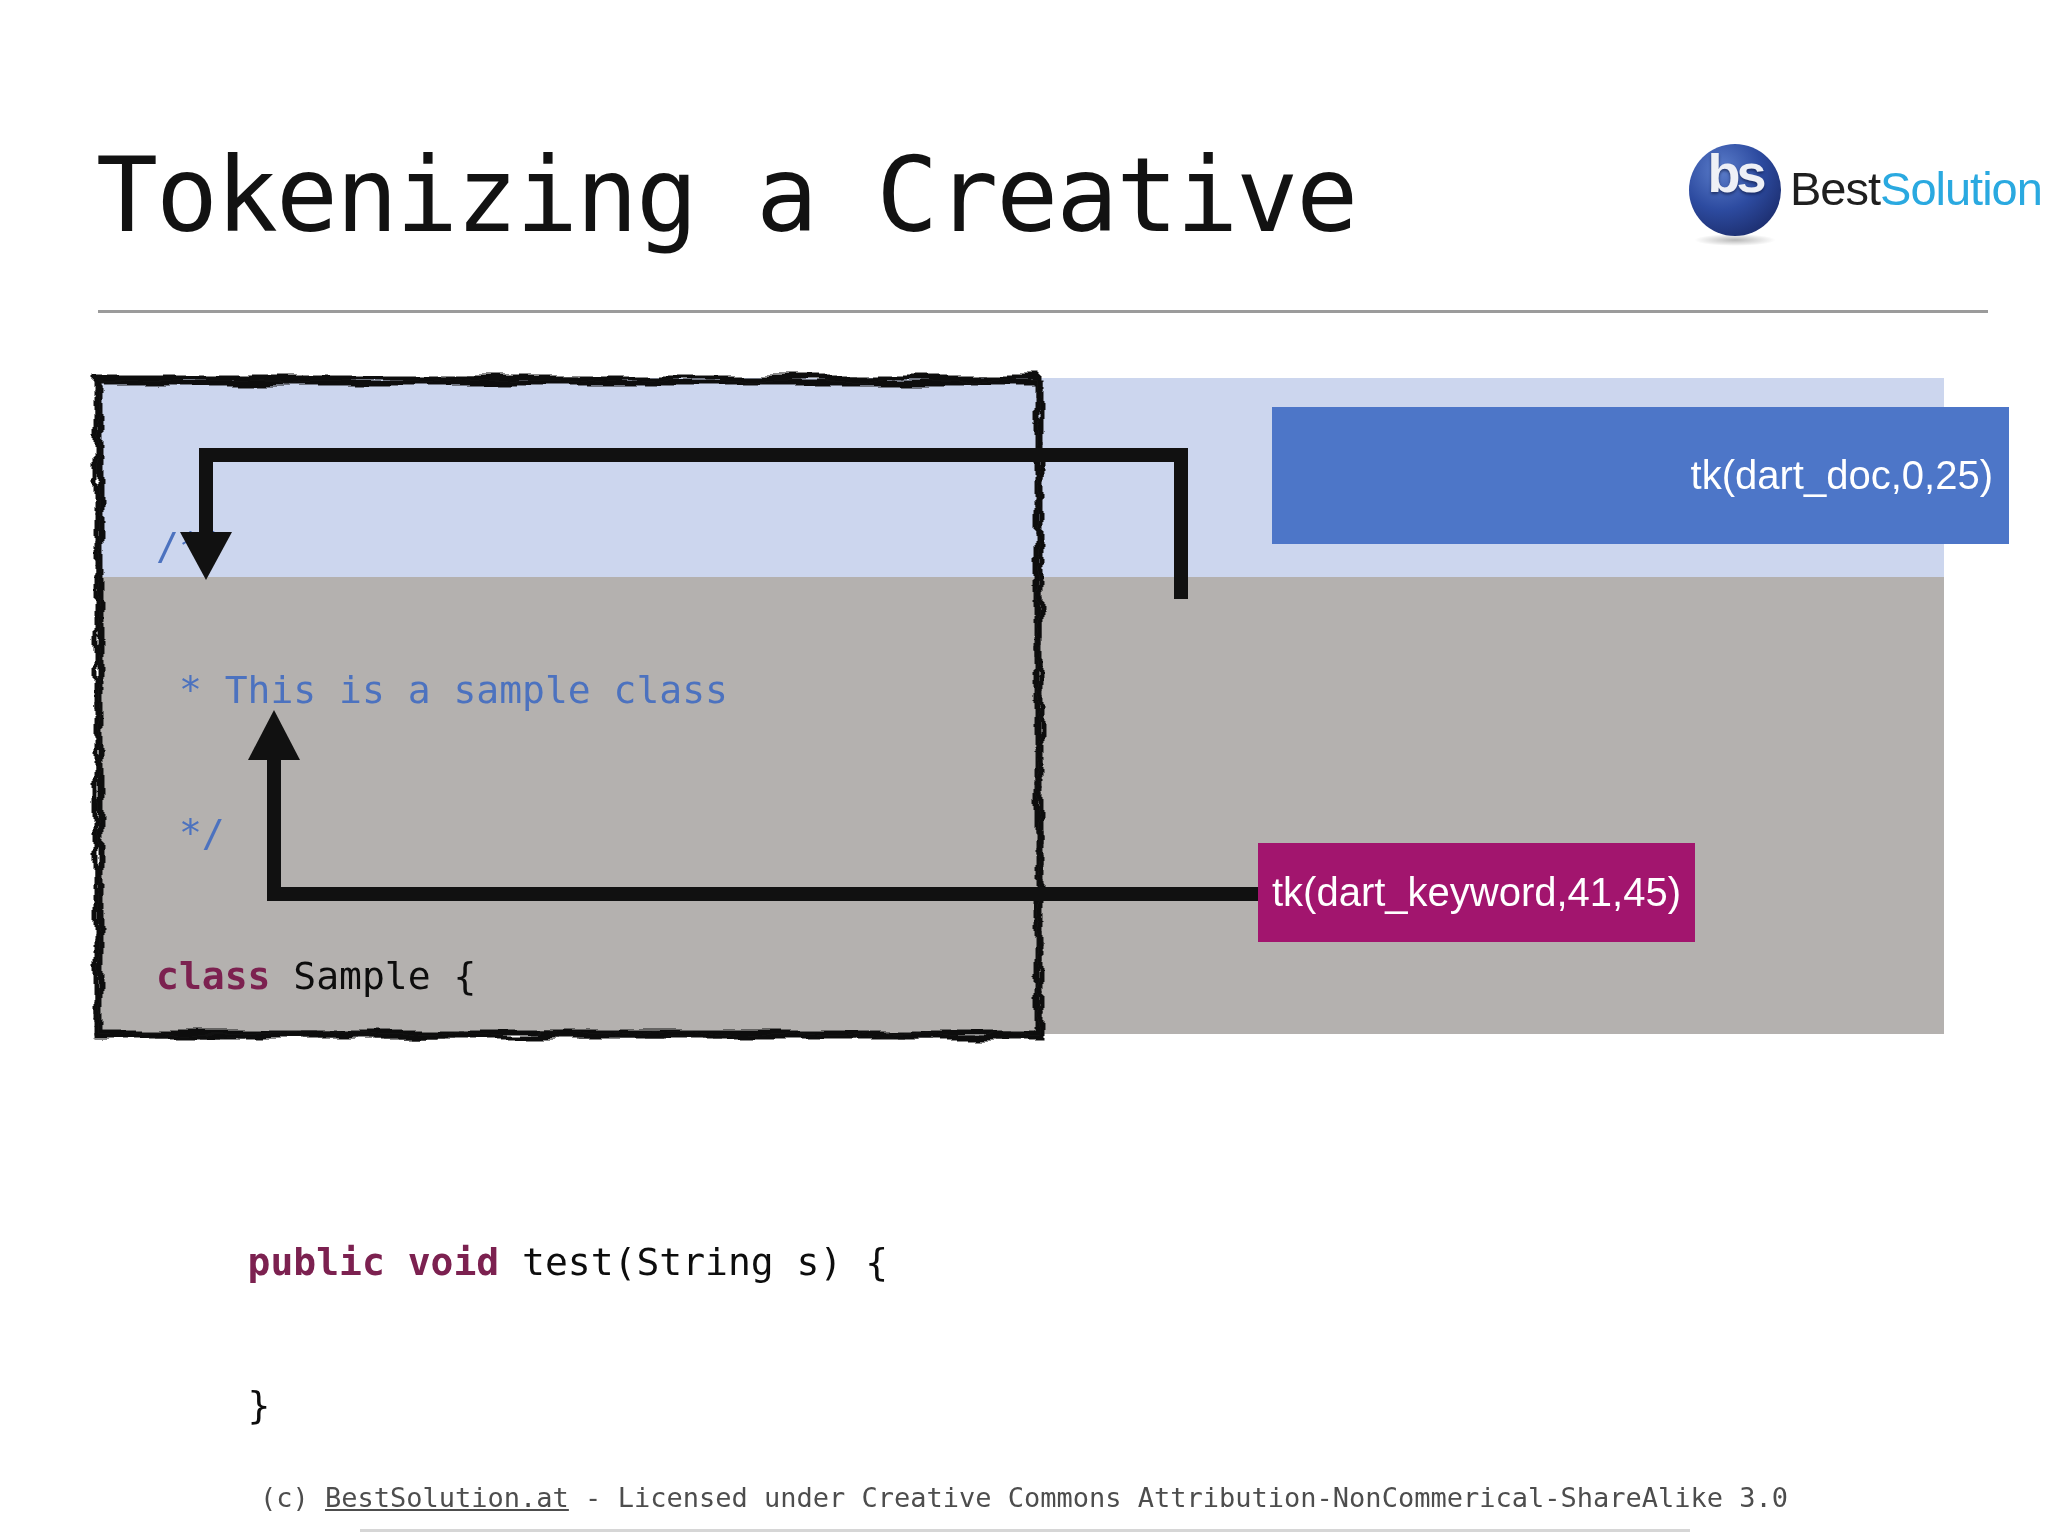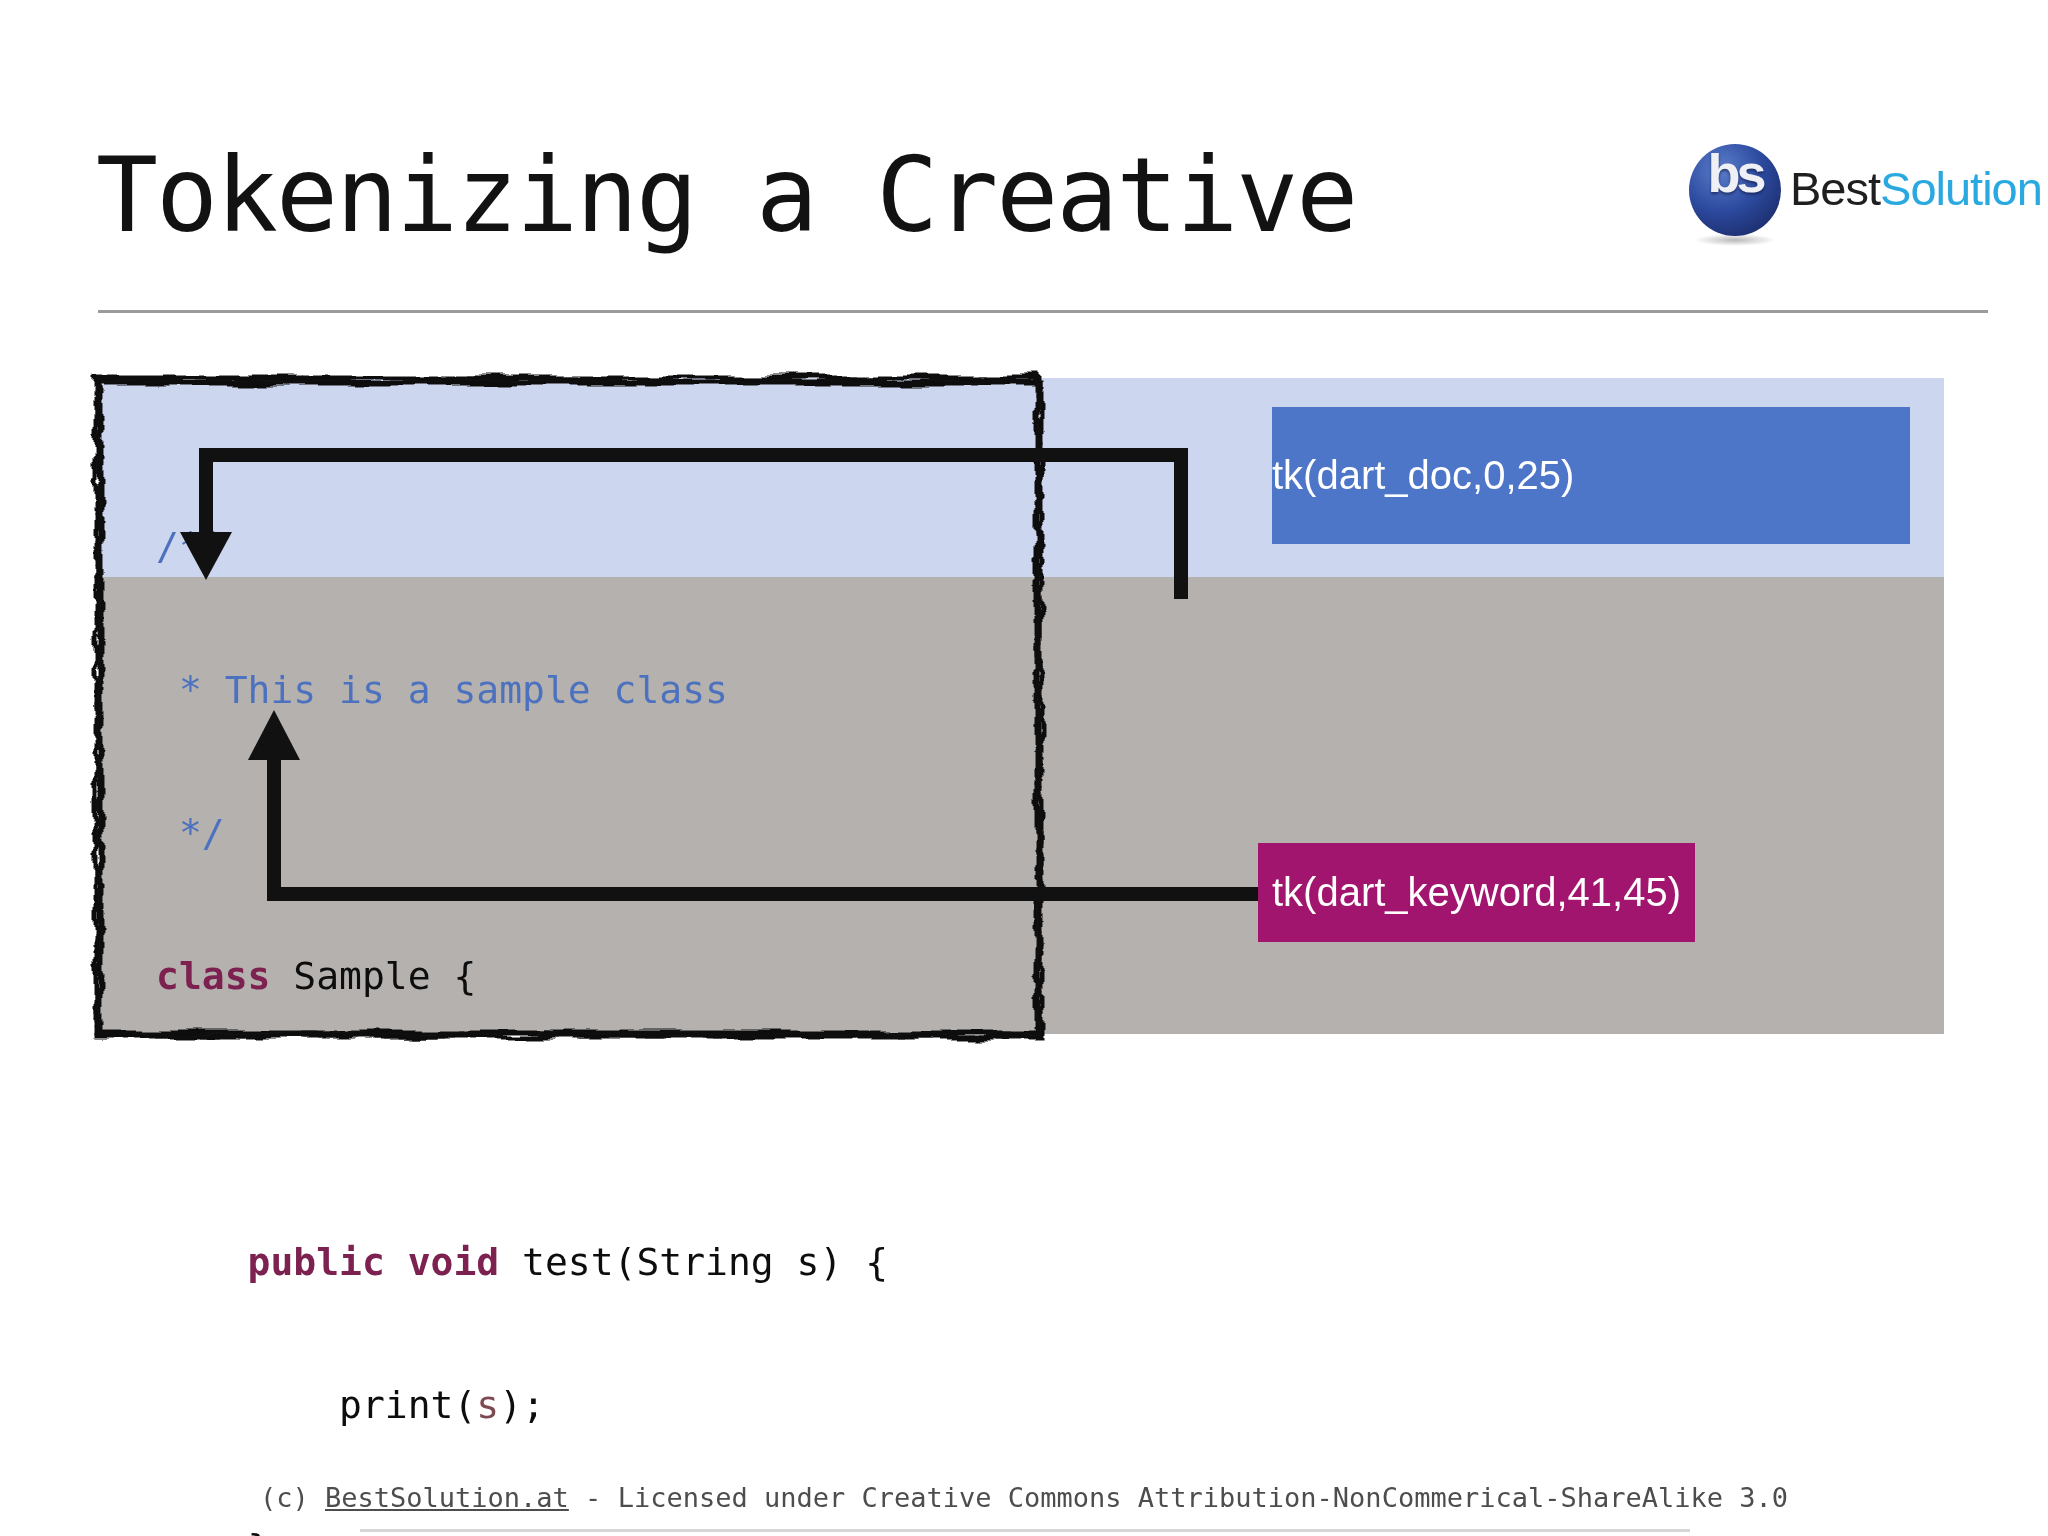--- a/index.html
+++ b/index.html
@@ -51,22 +51,22 @@
   .code-line{height:47.7px;}
 
   
   #overlay{left:0;top:0;width:2048px;height:1536px;pointer-events:none;}
 
   
   .tk-label{
     display:flex;align-items:center;color:#ffffff;font-size:40px;white-space:nowrap;
   }
   #label-doc{
-    left:1272px;top:407px;width:638px;height:137px;background:#4d76c8;
-    padding-right:8px;box-sizing:border-box;
+    left:1272px;top:407px;width:737px;height:137px;background:#4d76c8;
+    justify-content:flex-end;padding-right:16px;box-sizing:border-box;
   }
   #label-kw1{
     left:1076px;top:597px;width:432px;height:91px;background:#a2156e;
     justify-content:center;
   }
   #label-kw2{
     left:1258px;top:843px;width:437px;height:99px;background:#a2156e;
     justify-content:center;
   }
 
@@ -96,21 +96,20 @@
   <div id="band-doc" class="abs"></div>
   <div id="band-code" class="abs"></div>
 
   <div id="code" class="abs">
     <div class="code-line"><span class="tok-comment">/**</span></div>
     <div class="code-line"><span class="tok-comment"> * This is a sample class</span></div>
     <div class="code-line"><span class="tok-comment"> */</span></div>
     <div class="code-line"><span class="tok-keyword">class</span><span> Sample {</span></div>
     <div class="code-line"></div>
     <div class="code-line"><span>    </span><span class="tok-keyword">public void</span><span> test(String s) {</span></div>
-    <div class="code-line"><span>        print(</span><span class="tok-variable">s</span><span>);</span></div>
     <div class="code-line"><span>    }</span></div>
     
     
   </div>
 
   <svg id="overlay" class="abs" viewBox="0 0 2048 1536" xmlns="http://www.w3.org/2000/svg">
     <defs>
       <filter id="rough1" x="-10%" y="-10%" width="120%" height="120%">
         <feTurbulence type="fractalNoise" baseFrequency="0.015 0.06" numOctaves="3" seed="4" result="n"></feTurbulence>
         <feDisplacementMap in="SourceGraphic" in2="n" scale="10"></feDisplacementMap>

